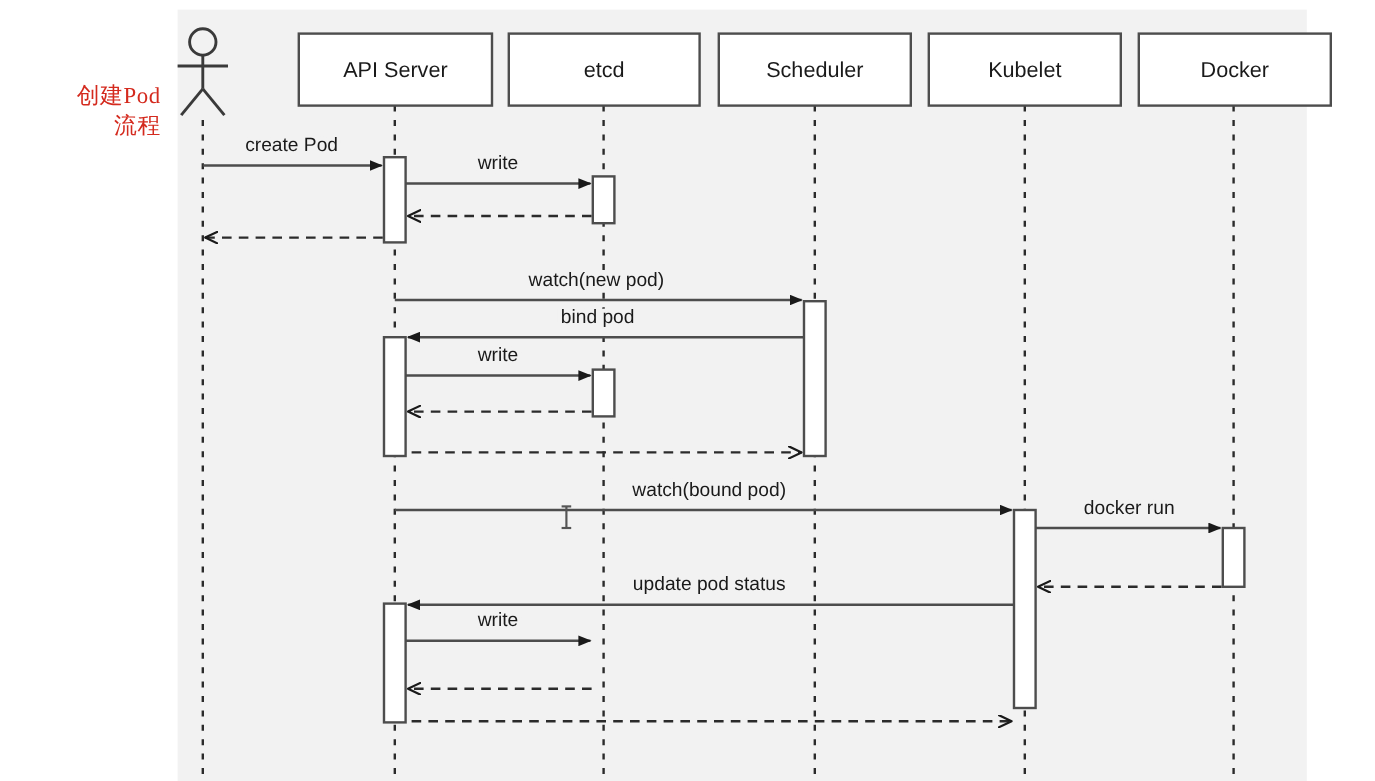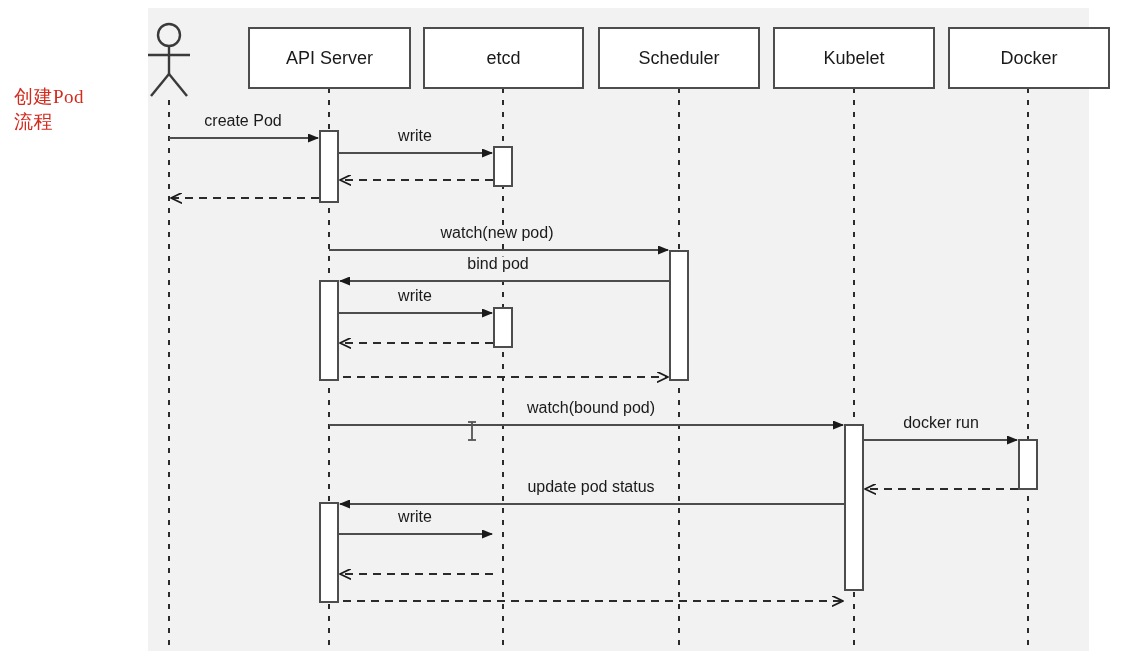--- a/index.html
+++ b/index.html
@@ -20,29 +20,30 @@
     background: #ffffff;
   }
   #canvas {
     position: absolute;
     left: 0;
     top: 0;
   }
   .annotation-text {
     position: absolute;
     left: 14px;
-    top: 84px;
+    top: 68px;
     width: 120px;
     color: #d42a1e;
     font-family: "Liberation Serif", serif;
     font-size: 19px;
     line-height: 25px;
     font-weight: 400;
     white-space: pre-line;
     letter-spacing: 0.5px;
+    text-align: right;
   }
 </style>
 </head>
 <body>
 
 <div id="root">
 
   <div class="annotation-text">创建Pod
 流程</div>
 

